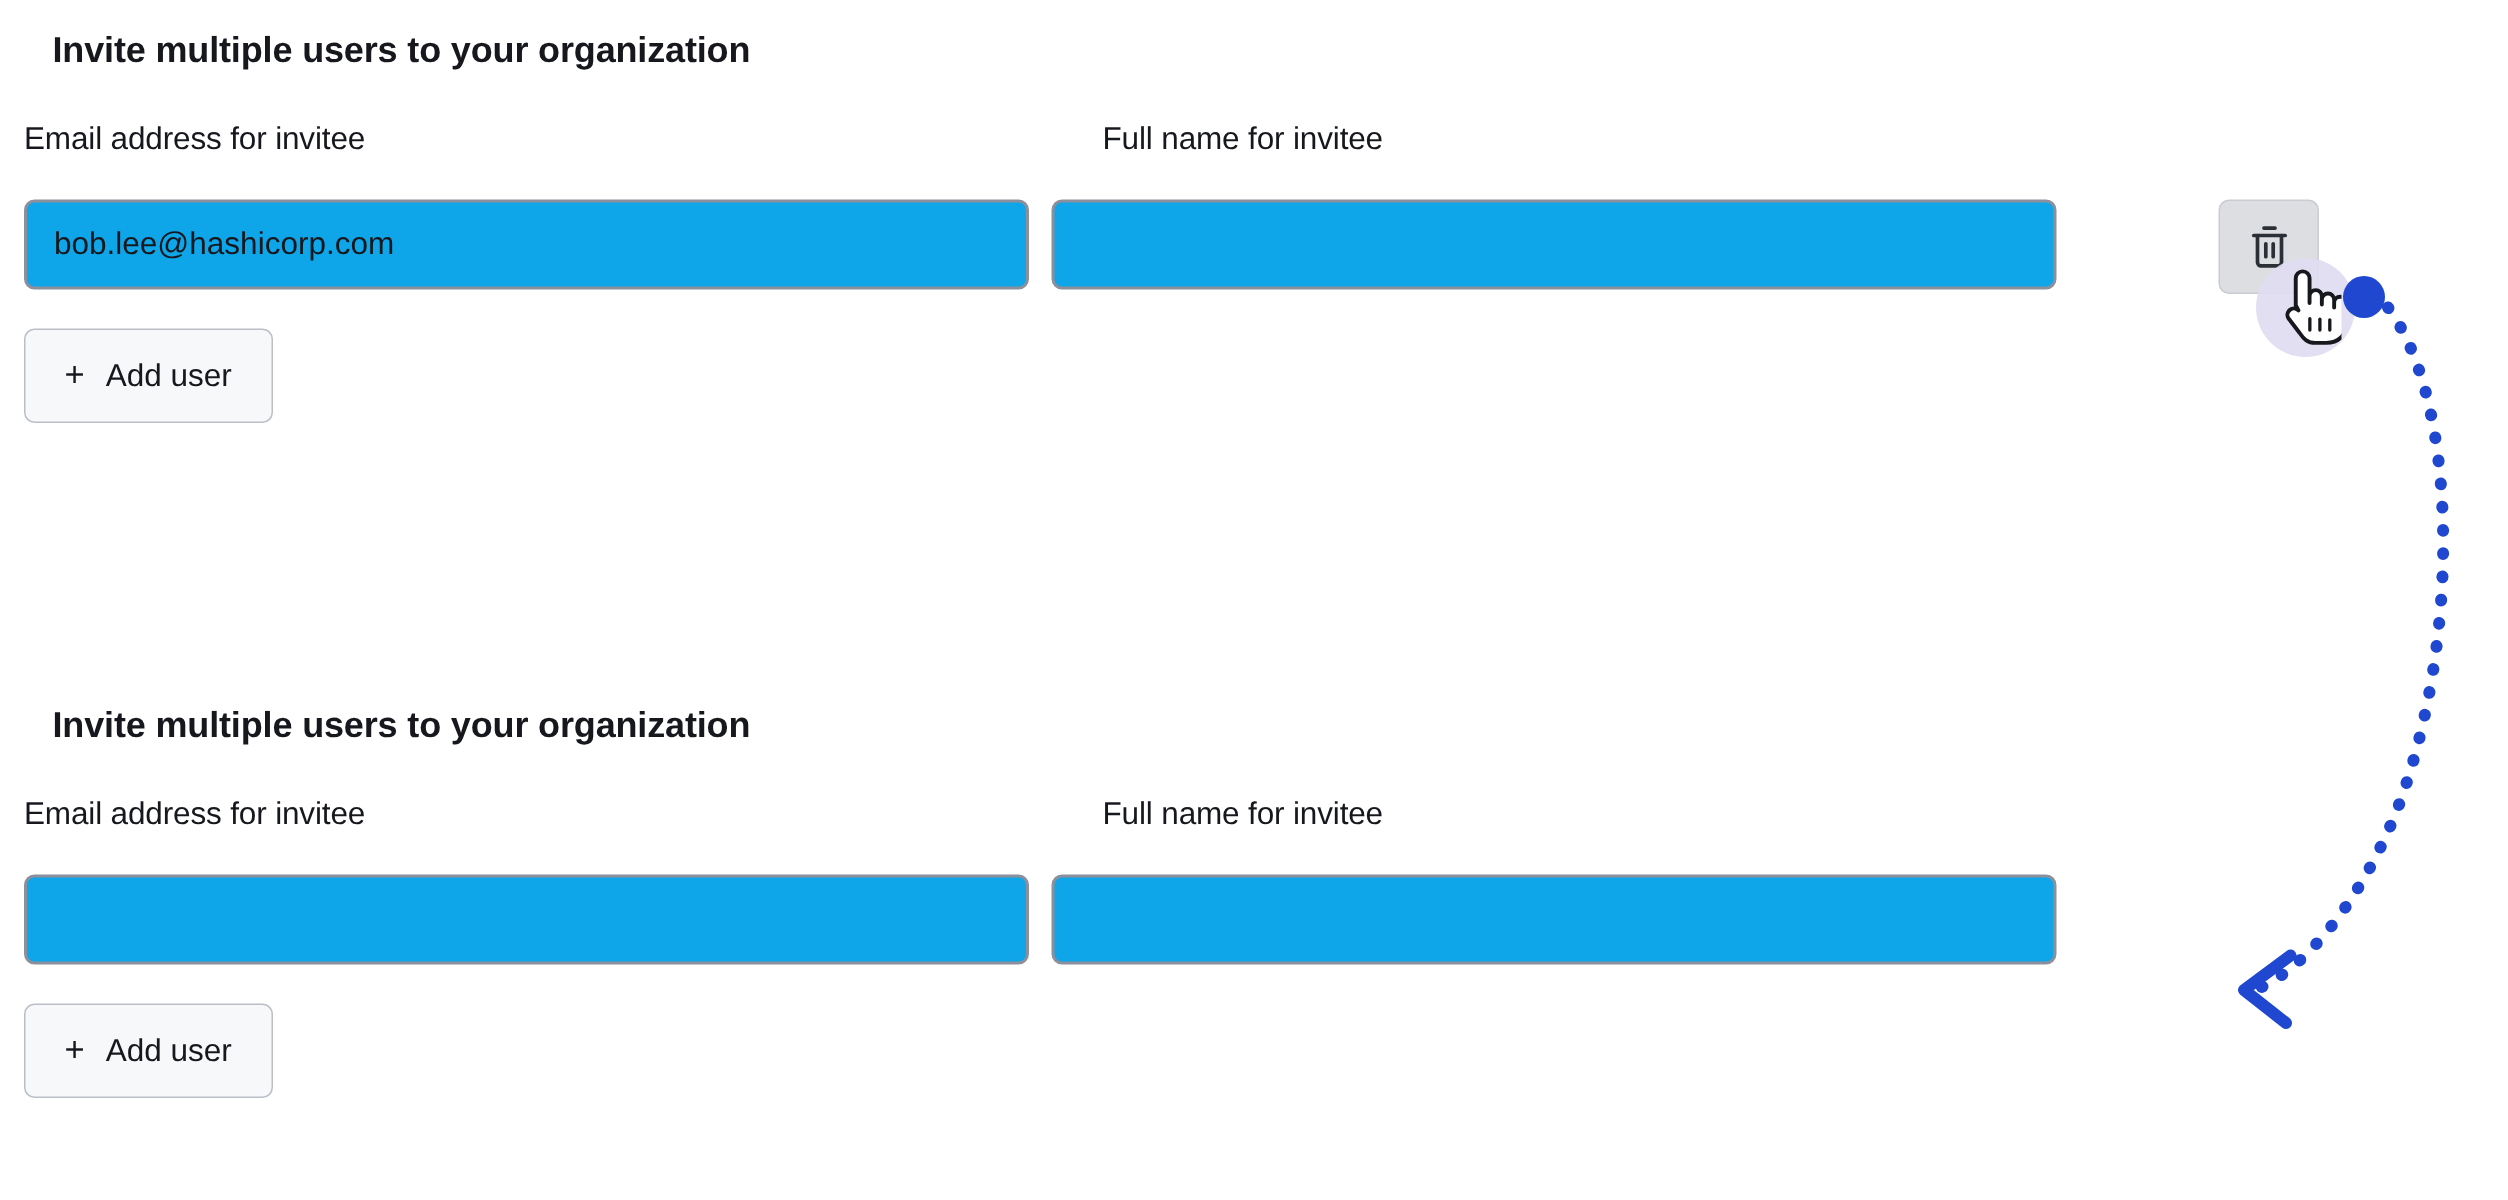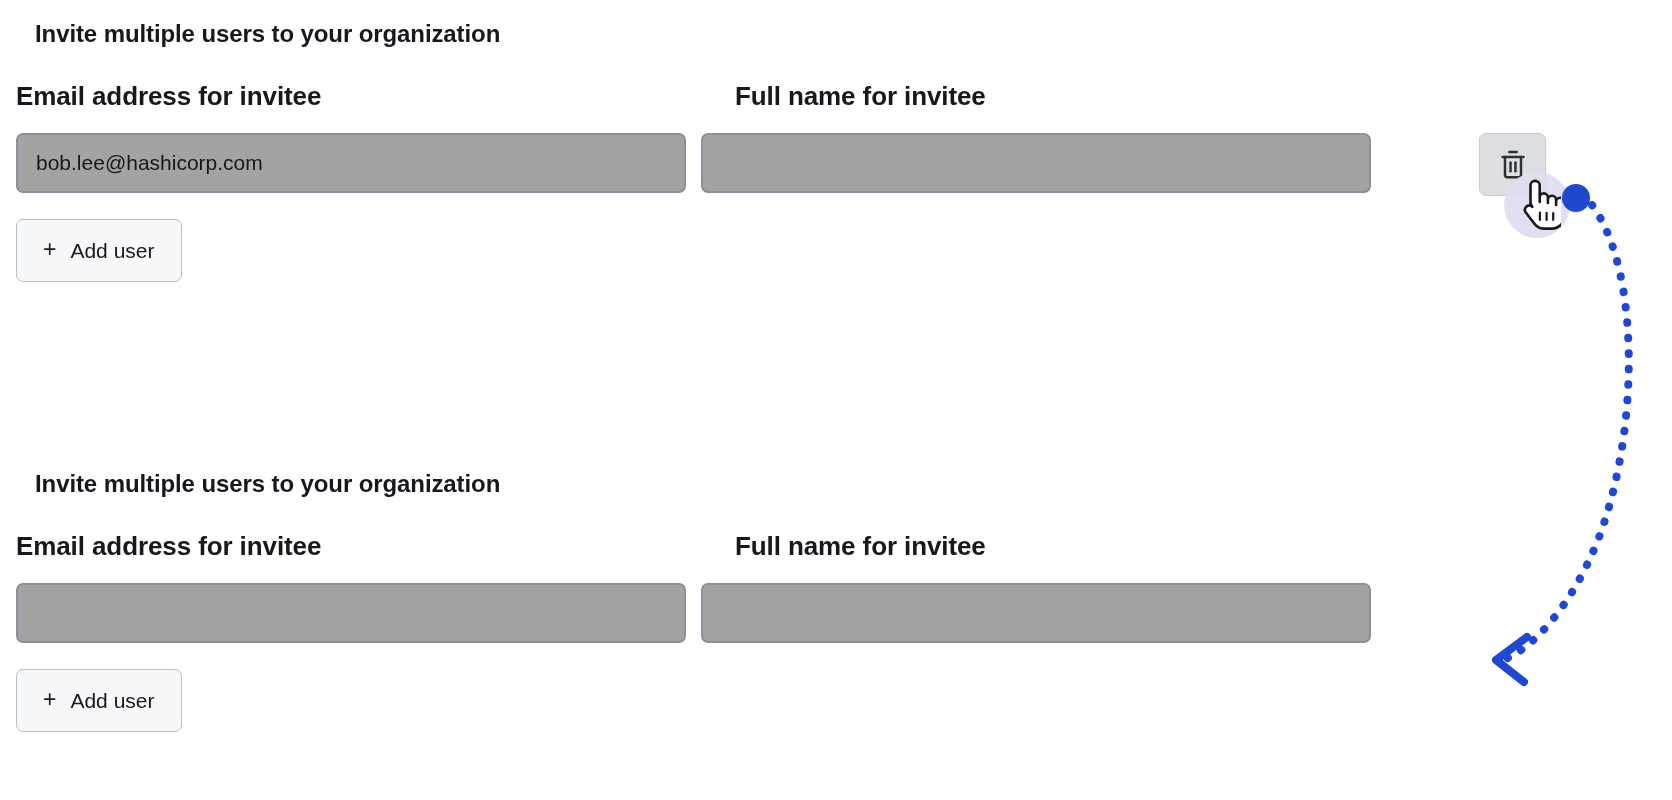--- a/index.html
+++ b/index.html
@@ -35,37 +35,37 @@
     font-weight: bold;
     letter-spacing: -0.1px;
     color: #16181d;
     white-space: nowrap;
     margin-left: 19px;
   }
 
   .field-label {
     position: absolute;
     top: 81px;
-    font-size: 26px;
-    font-weight: bold;
+    font-size: 21px;
+    font-weight: normal;
     letter-spacing: -0.1px;
     color: #16181d;
     white-space: nowrap;
   }
   .label-email { left: 16px; }
   .label-name  { left: 735px; }
 
   .text-input {
     position: absolute;
     top: 133px;
     height: 60px;
     box-sizing: border-box;
     border: 2px solid #8c909c;
     border-radius: 7px;
-    background: #a3a3a3;
+    background: #0ea5e9;
     font-family: "Liberation Sans", sans-serif;
     font-size: 21px;
     color: #16181d;
     padding: 0 18px;
     outline: none;
   }
   .text-input::placeholder { color: #8c909c; }
   .input-email { left: 16px; width: 670px; }
   .input-name  { left: 701px; width: 670px; }
 

